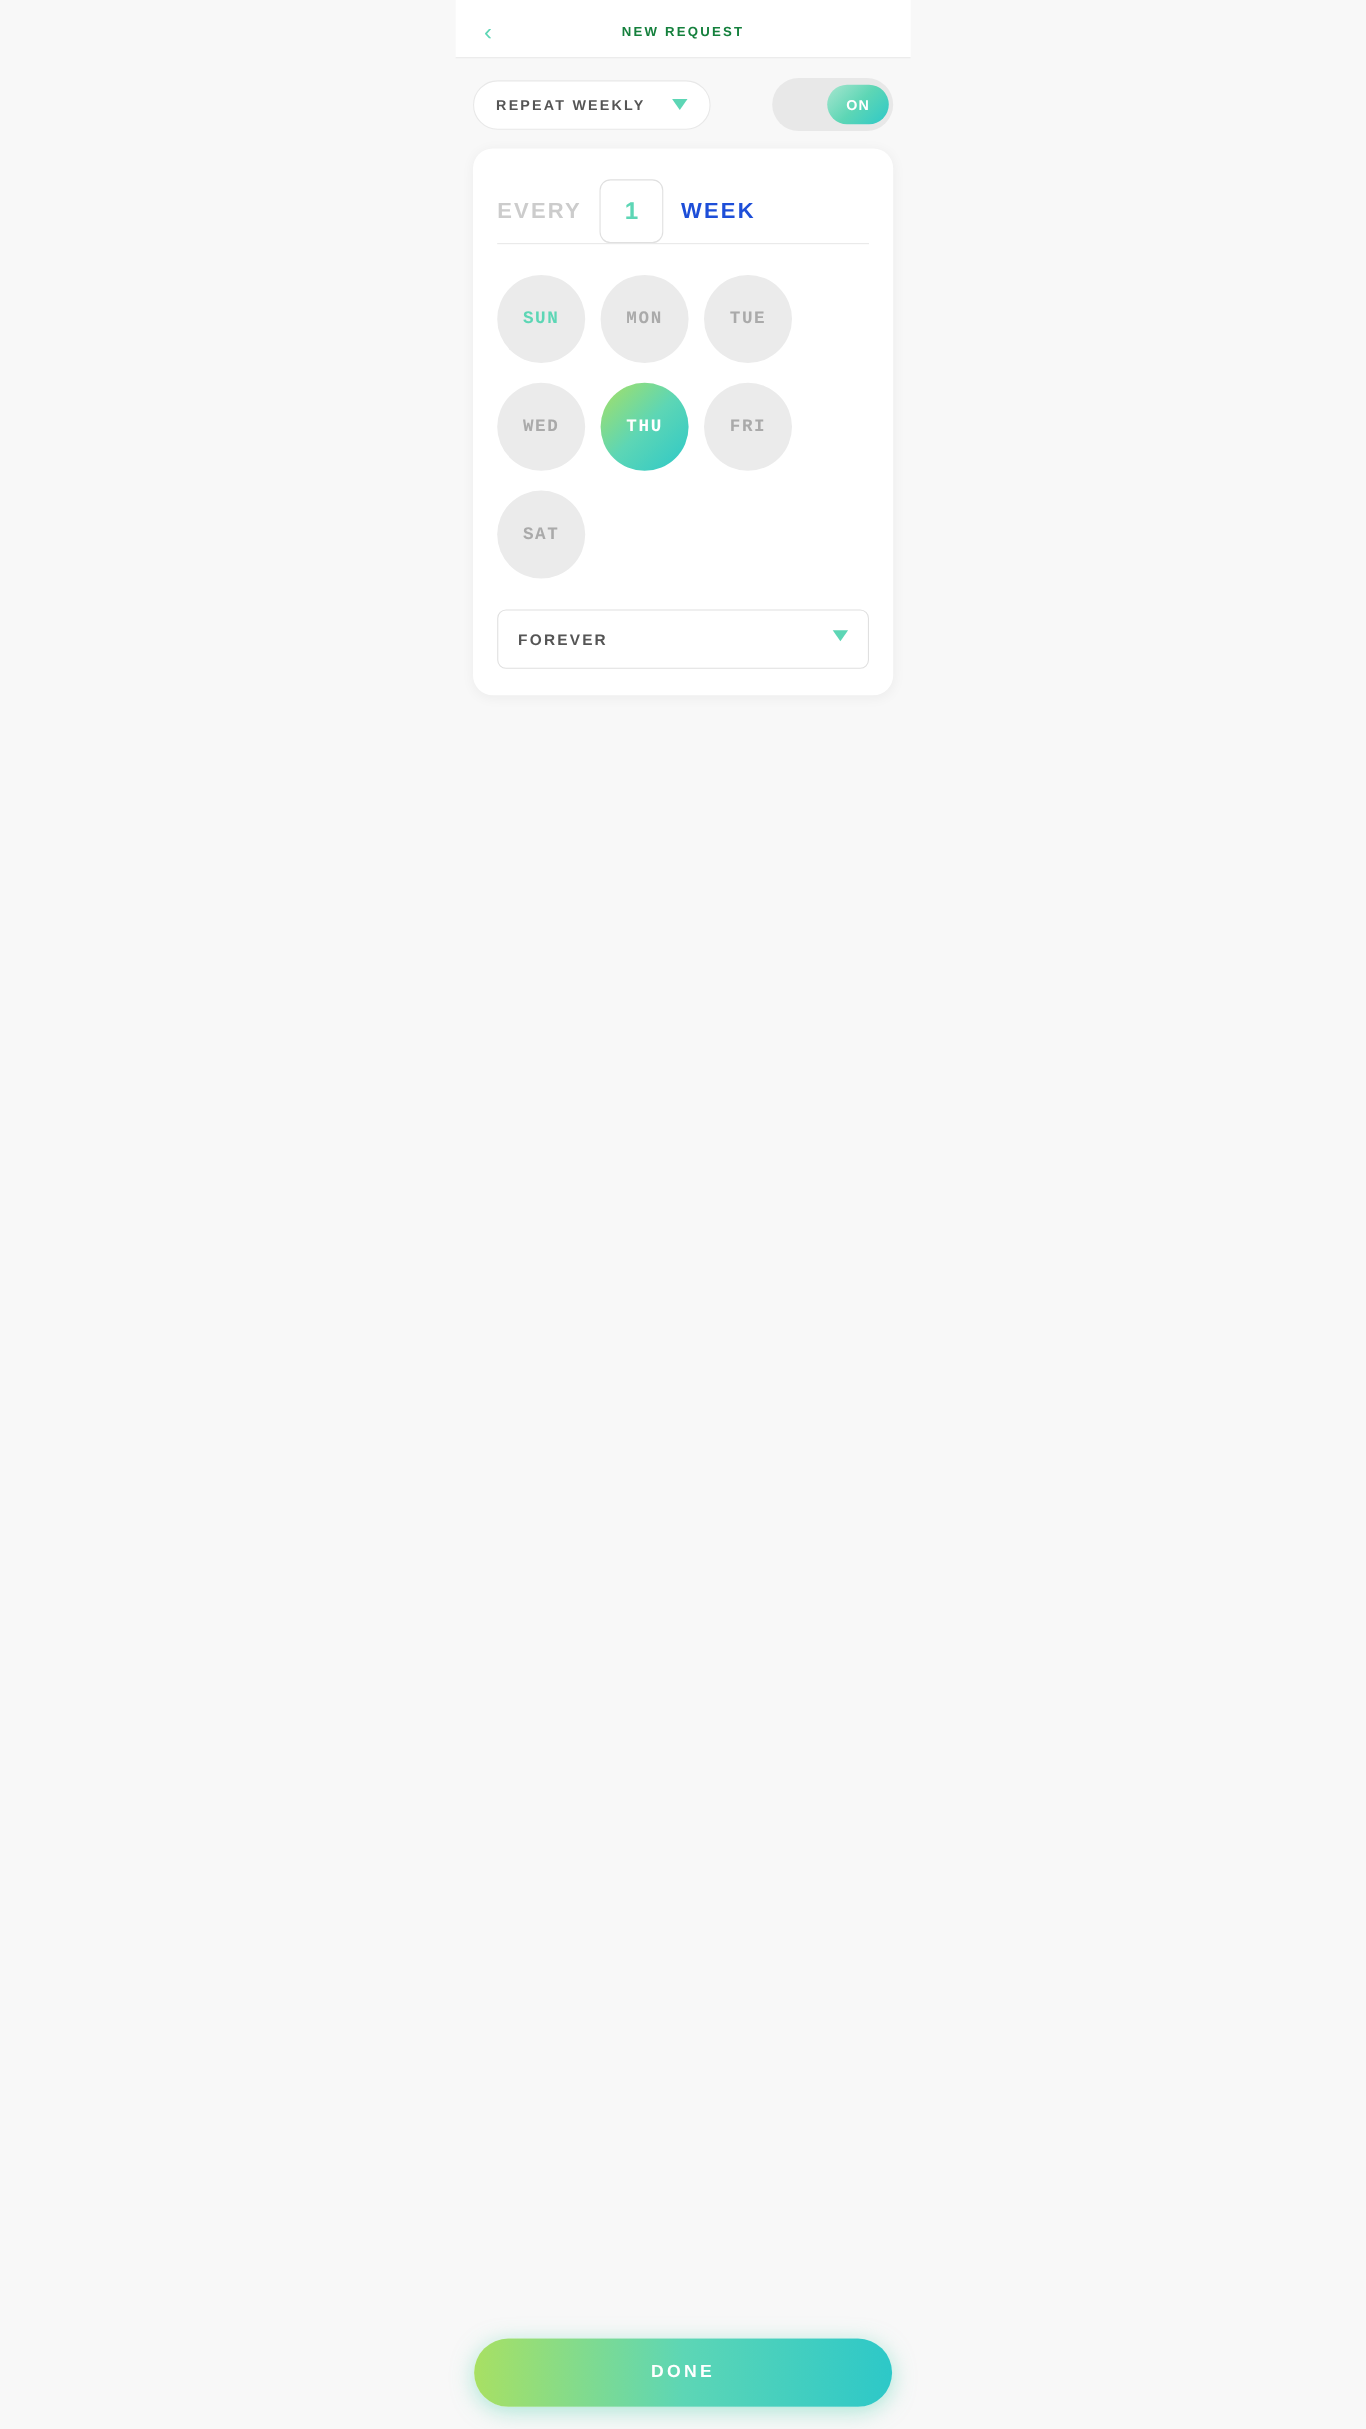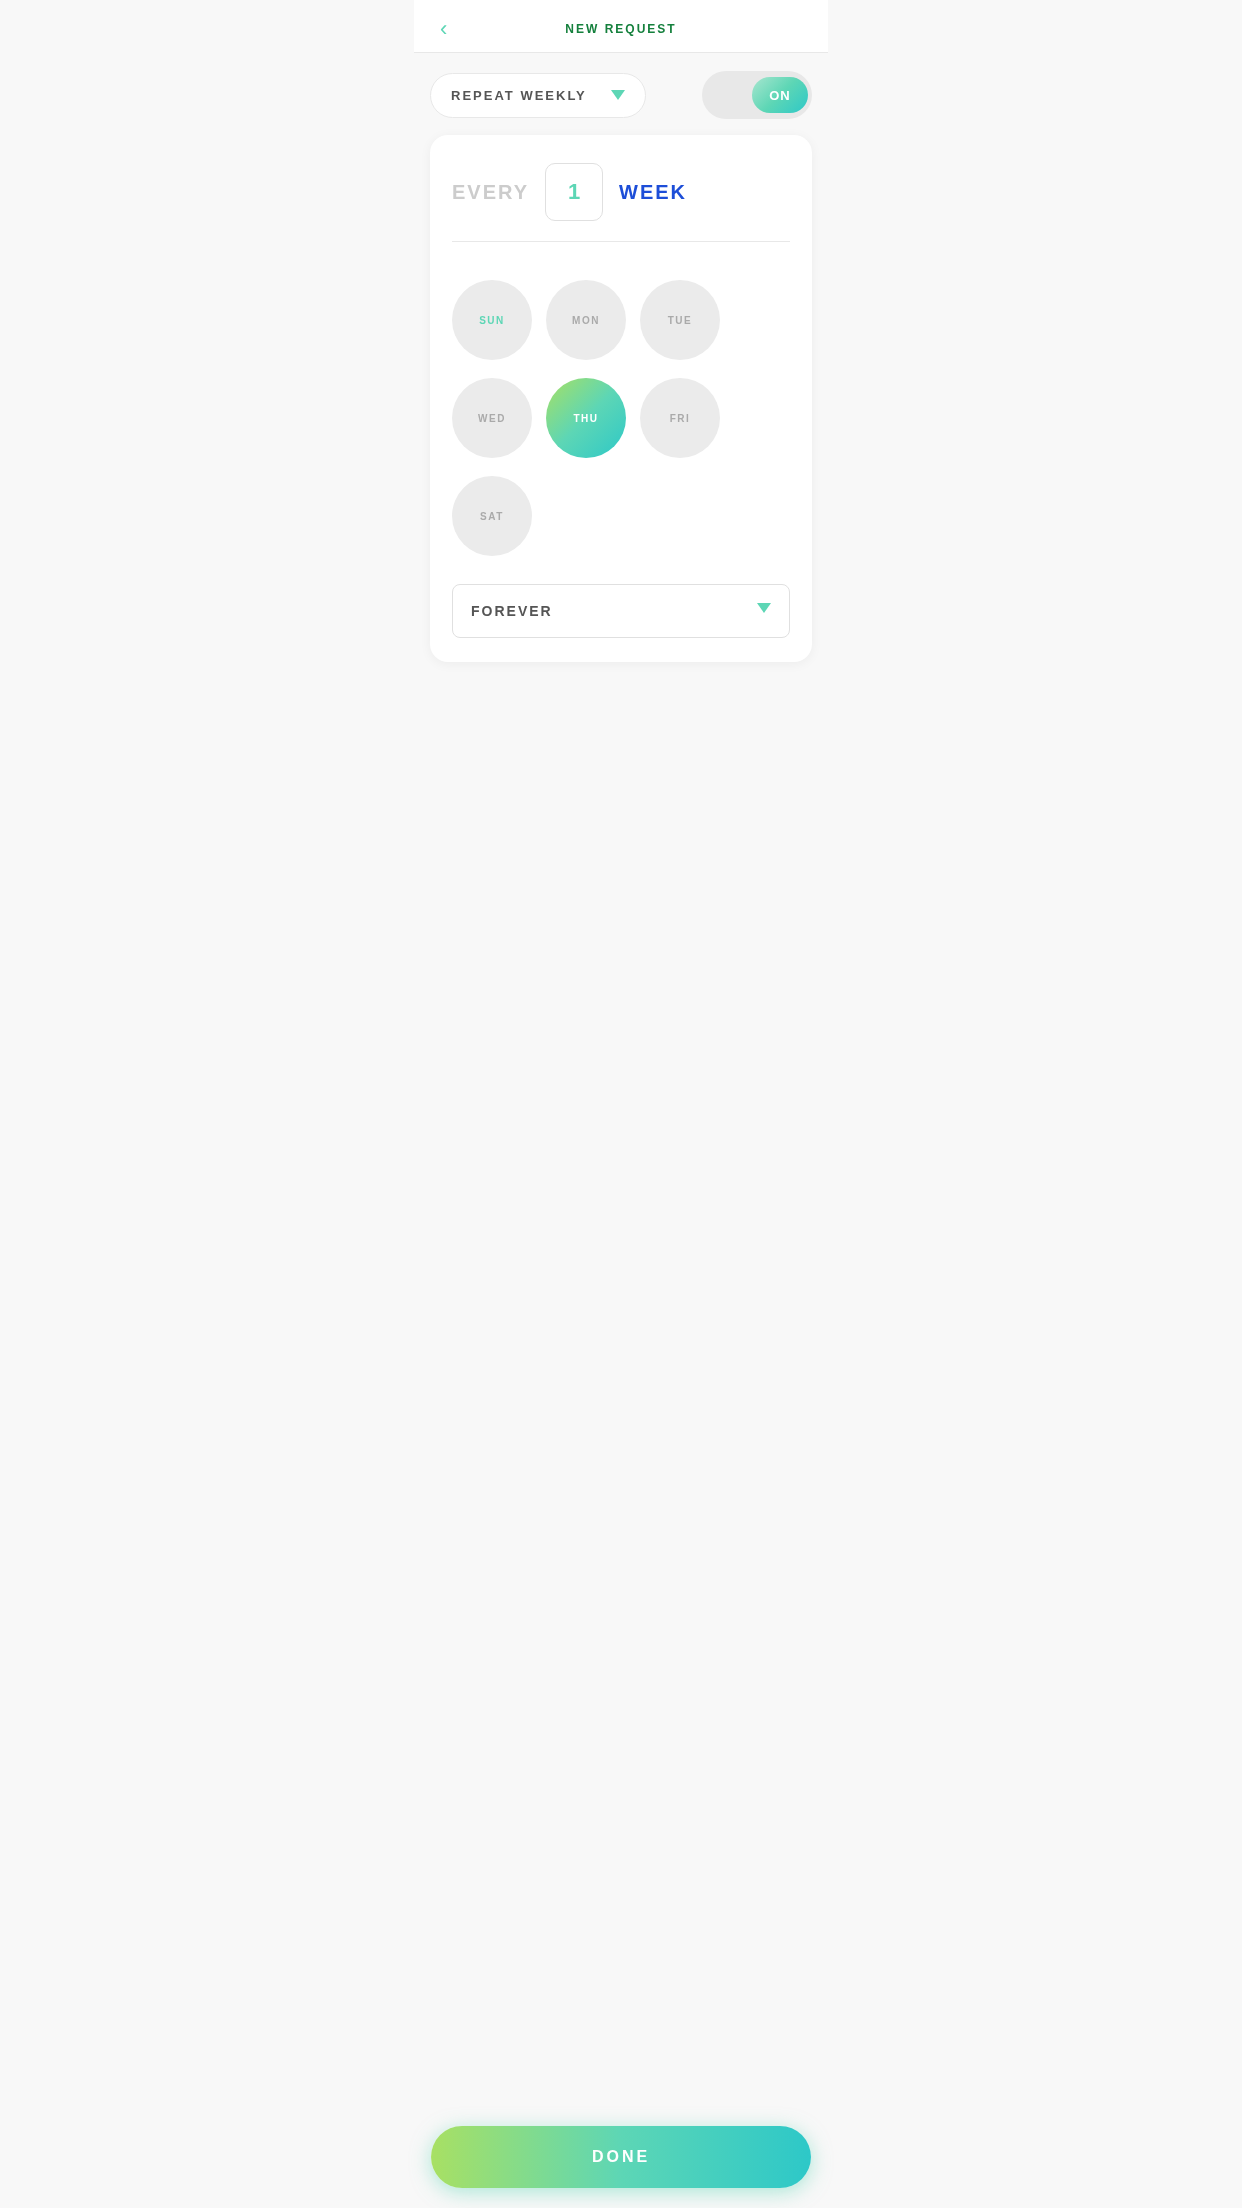--- a/index.html
+++ b/index.html
@@ -127,22 +127,21 @@
       border-radius: 18px;
       padding: 28px 22px 24px;
       box-shadow: 0 2px 12px rgba(0,0,0,0.05);
     }
 
     .every-row {
       display: flex;
       align-items: center;
       gap: 16px;
       border-bottom: 1.5px solid #e8e8e8;
-      padding-bottom: 20px;
-      margin-bottom: 38px;
+      margin-bottom: 28px;
     }
 
     .every-label {
       font-size: 20px;
       font-weight: 700;
       letter-spacing: 2px;
       color: #ccc;
       text-transform: uppercase;
     }
 
@@ -178,26 +177,27 @@
     .day-btn {
       width: 80px;
       height: 80px;
       border-radius: 50%;
       border: none;
       background: #ebebeb;
       display: flex;
       align-items: center;
       justify-content: center;
       cursor: pointer;
-      font-size: 10px;
+      font-size: 16px;
       font-weight: 700;
       letter-spacing: 1.5px;
       color: #aaa;
       text-transform: uppercase;
       transition: background 0.2s;
+      font-family: Liberation Mono, monospace;
     }
 
     .day-btn.selected-gradient {
       background: linear-gradient(135deg, #a8e063, #5dd6b5, #2dc8c8);
       color: #fff;
     }
 
     .day-btn.selected-teal {
       color: #5dd6b5;
       background: #ebebeb;

